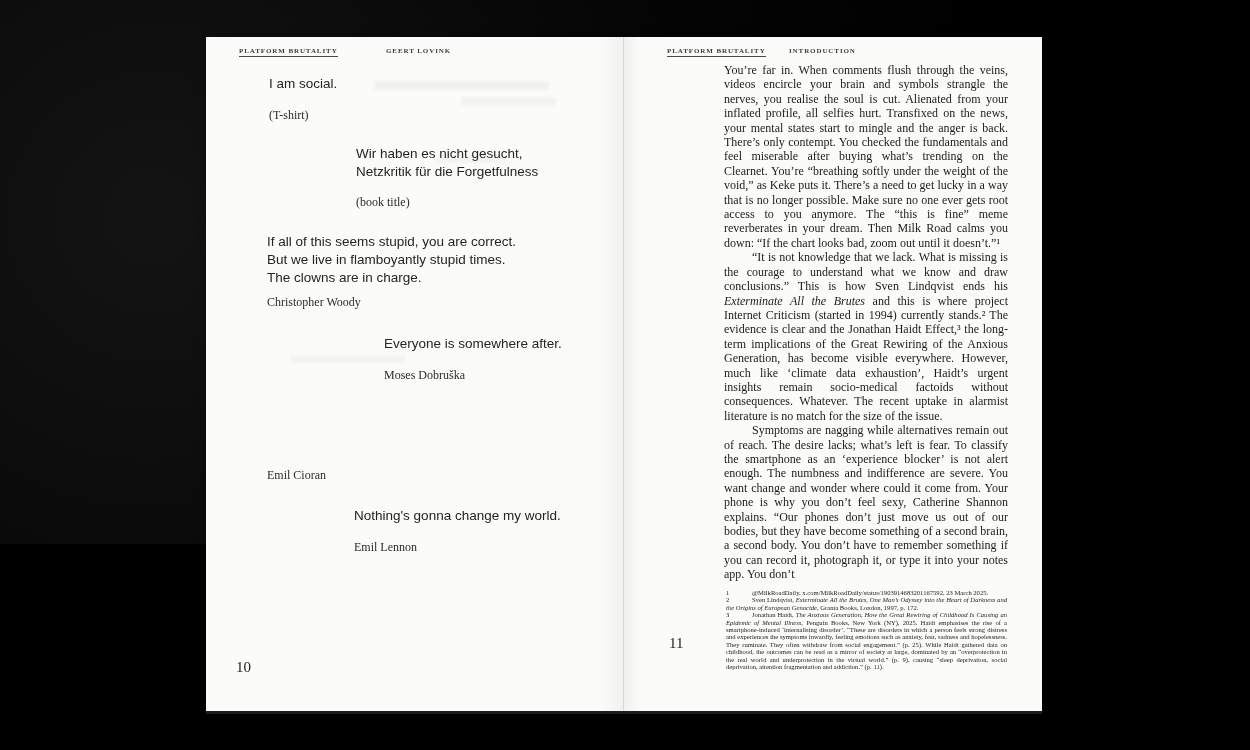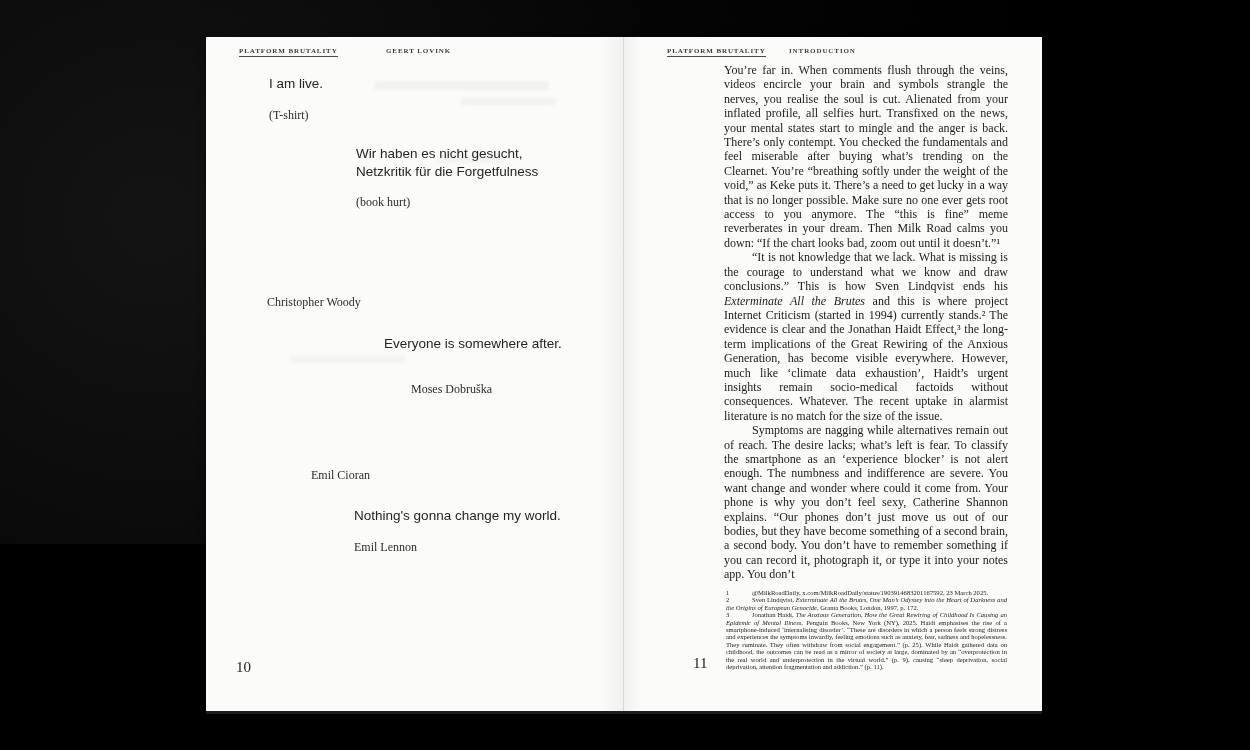--- a/index.html
+++ b/index.html
@@ -107,33 +107,36 @@
     <div class="page left">
 
       <div class="ghost" style="left:168px; top:44px; width:175px; height:9px; opacity:.55;"></div>
       <div class="ghost" style="left:255px; top:60px; width:95px; height:8px; opacity:.5;"></div>
       <div class="ghost" style="left:230px; top:118px; width:70px; height:8px; opacity:.45;"></div>
       <div class="ghost" style="left:84px; top:318px; width:115px; height:8px; opacity:.45;"></div>
 
       <div class="running-header underlined" style="left:33px;">PLATFORM BRUTALITY</div>
       <div class="running-header" style="left:151px;margin-left:29px;">GEERT LOVINK</div>
 
-      <div class="quote" style="left:63px; top:38px;">I am live.</div>
+      <div class="quote" style="left:63px; top:38px;">I am social.</div>
       <div class="attribution" style="left:63px; top:71px;">(T-shirt)</div>
 
       <div class="quote" style="left:150px; top:108px;">Wir haben es nicht gesucht,
 Netzkritik für die Forgetfulness</div>
-      <div class="attribution" style="left:150px; top:158px;">(book hurt)</div>
+      <div class="attribution" style="left:150px; top:158px;">(book title)</div>
 
+      <div class="quote" style="left:61px; top:196px;">If all of this seems stupid, you are correct.
+But we live in flamboyantly stupid times.
+The clowns are in charge.</div>
       <div class="attribution" style="left:61px; top:258px;">Christopher Woody</div>
 
       <div class="quote" style="left:178px; top:298px;">Everyone is somewhere after.</div>
-      <div class="attribution" style="left:178px; top:345px;margin-left:27px;">Moses Dobruška</div>
+      <div class="attribution" style="left:178px; top:331px;">Moses Dobruška</div>
 
-      <div class="attribution" style="left:61px; top:431px;margin-left:44px;">Emil Cioran</div>
+      <div class="attribution" style="left:61px; top:431px;">Emil Cioran</div>
 
       <div class="quote" style="left:148px; top:470px;">Nothing's gonna change my world.</div>
       <div class="attribution" style="left:148px; top:503px;">Emil Lennon</div>
 
       <div class="page-number" style="left:30px; top:622px;">10</div>
     </div>
 
     <div class="page right">
       <div class="running-header underlined" style="left:43px;">PLATFORM BRUTALITY</div>
       <div class="running-header" style="left:165px;">INTRODUCTION</div>
@@ -149,18 +152,18 @@
           <span class="fn-num">1</span><span><span>@MilkRoadDaily, x.com/MilkRoadDaily/status/1903914683201167592, 23 March 2025.</span></span>
         </div>
         <div class="footnote">
           <span class="fn-num">2</span><span><span>Sven Lindqvist, </span><span class="italic">Exterminate All the Brutes, One Man’s Odyssey into the Heart of Darkness and the Origins of European Genocide</span><span>, Granta Books, London, 1997, p. 172.</span></span>
         </div>
         <div class="footnote">
           <span class="fn-num">3</span><span><span>Jonathan Haidt, </span><span class="italic">The Anxious Generation, How the Great Rewiring of Childhood Is Causing an Epidemic of Mental Illness</span><span>, Penguin Books, New York (NY), 2025. Haidt emphasises the rise of a smartphone-induced ‘internalising disorder’. “These are disorders in which a person feels strong distress and experiences the symptoms inwardly, feeling emotions such as anxiety, fear, sadness and hopelessness. They ruminate. They often withdraw from social engagement.” (p. 25). While Haidt gathered data on childhood, the outcomes can be read as a mirror of society at large, dominated by an “overprotection in the real world and underprotection in the virtual world.” (p. 9), causing “sleep deprivation, social deprivation, attention fragmentation and addiction.” (p. 11).</span></span>
         </div>
       </div>
 
-      <div class="page-number" style="left:45px; top:618px;margin-left:24px;">11</div>
+      <div class="page-number" style="left:45px; top:598px;">11</div>
     </div>
 
     <div class="spine"></div>
   </div>
 </div>
 
 </body></html>

